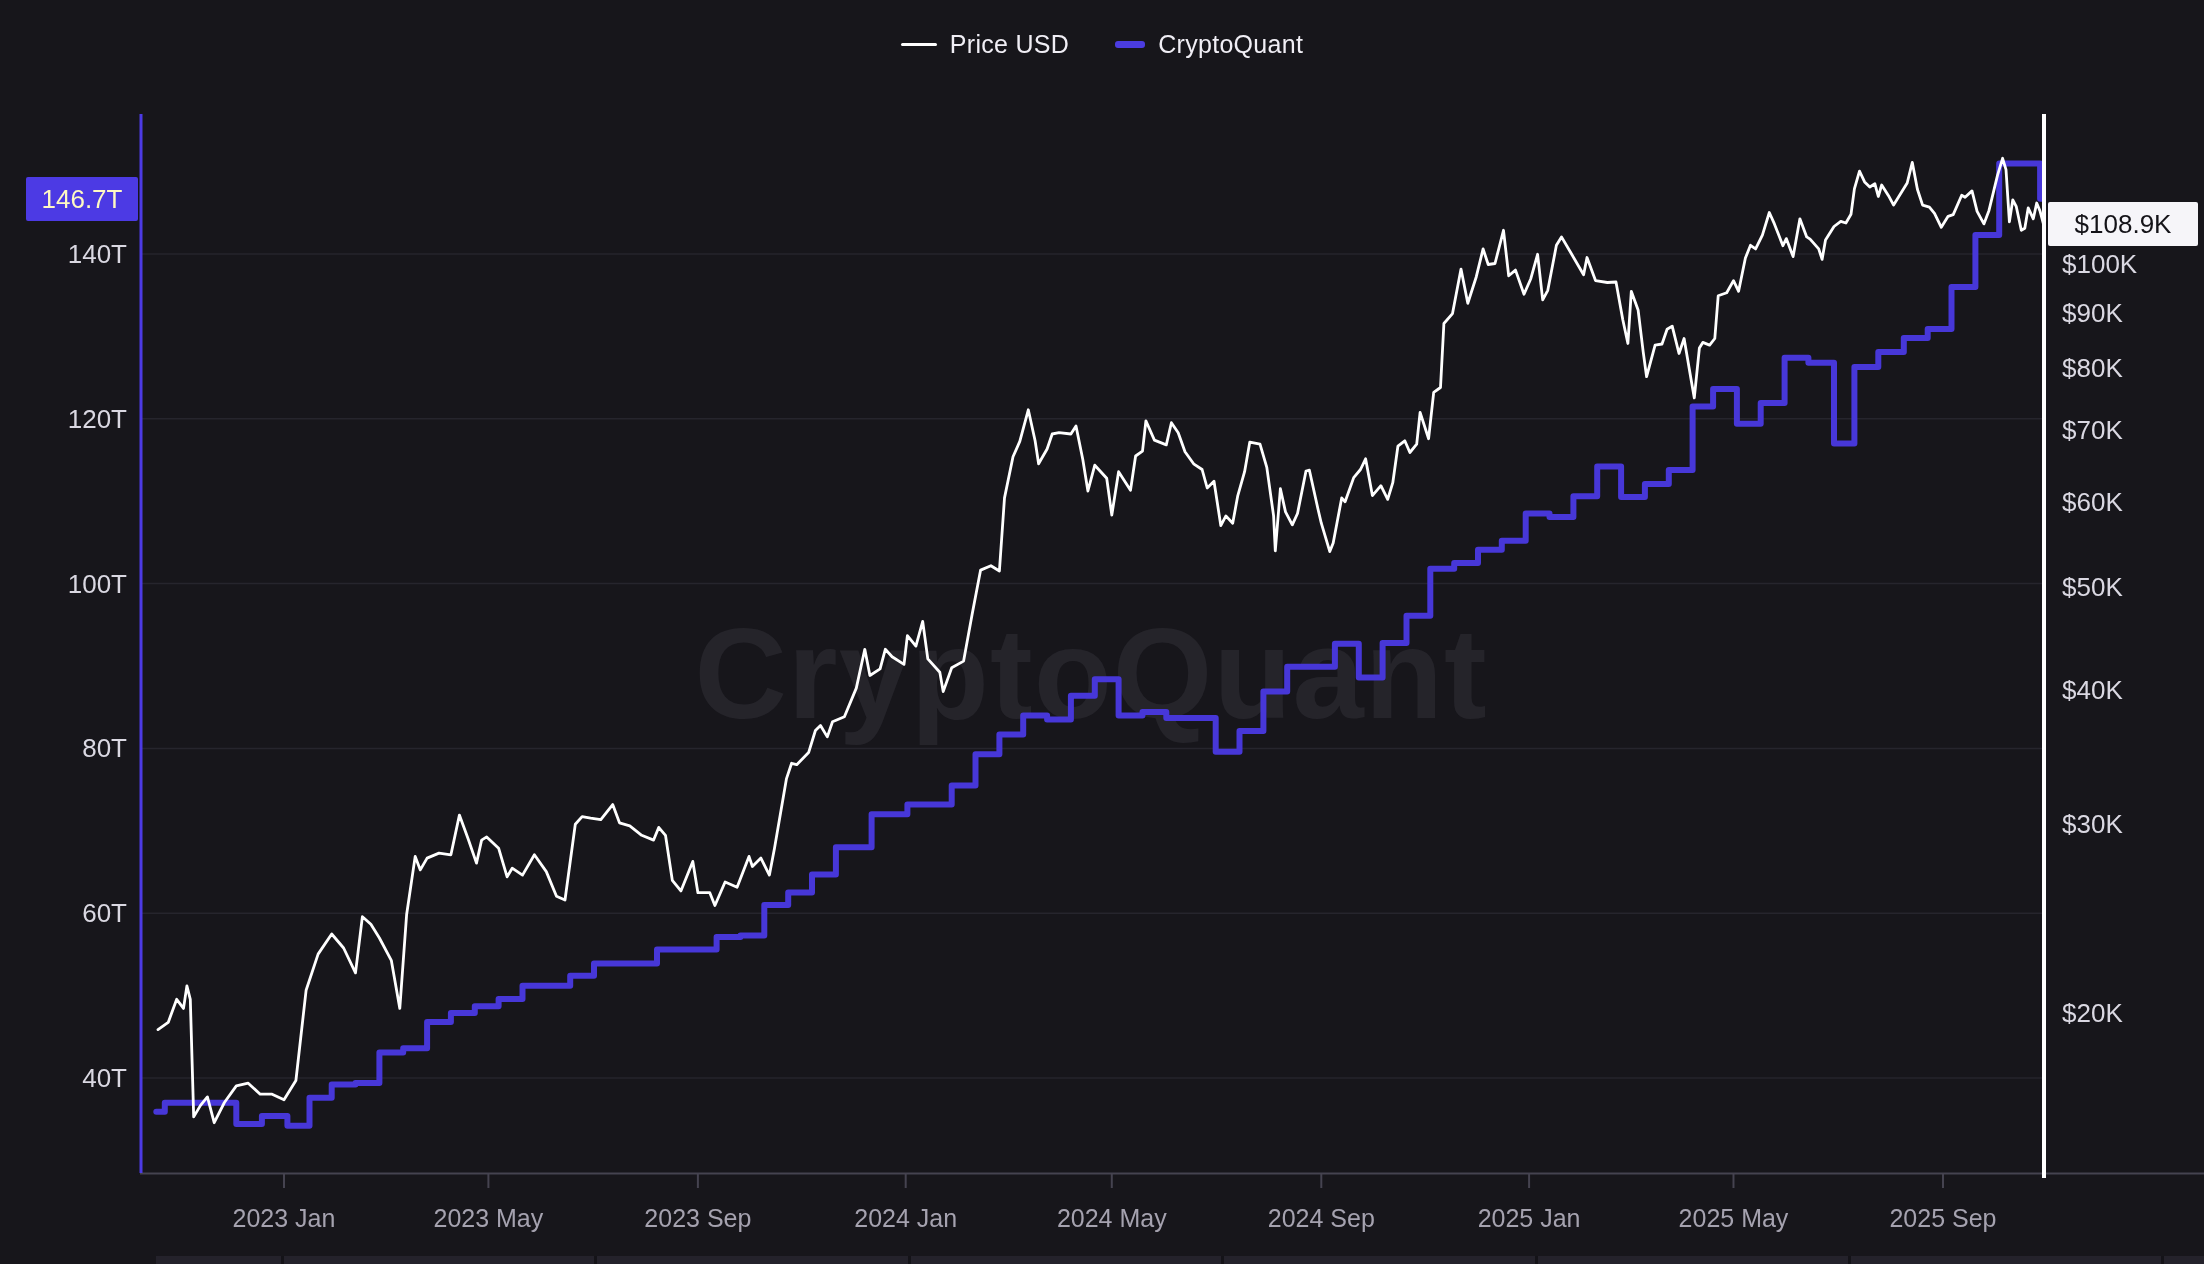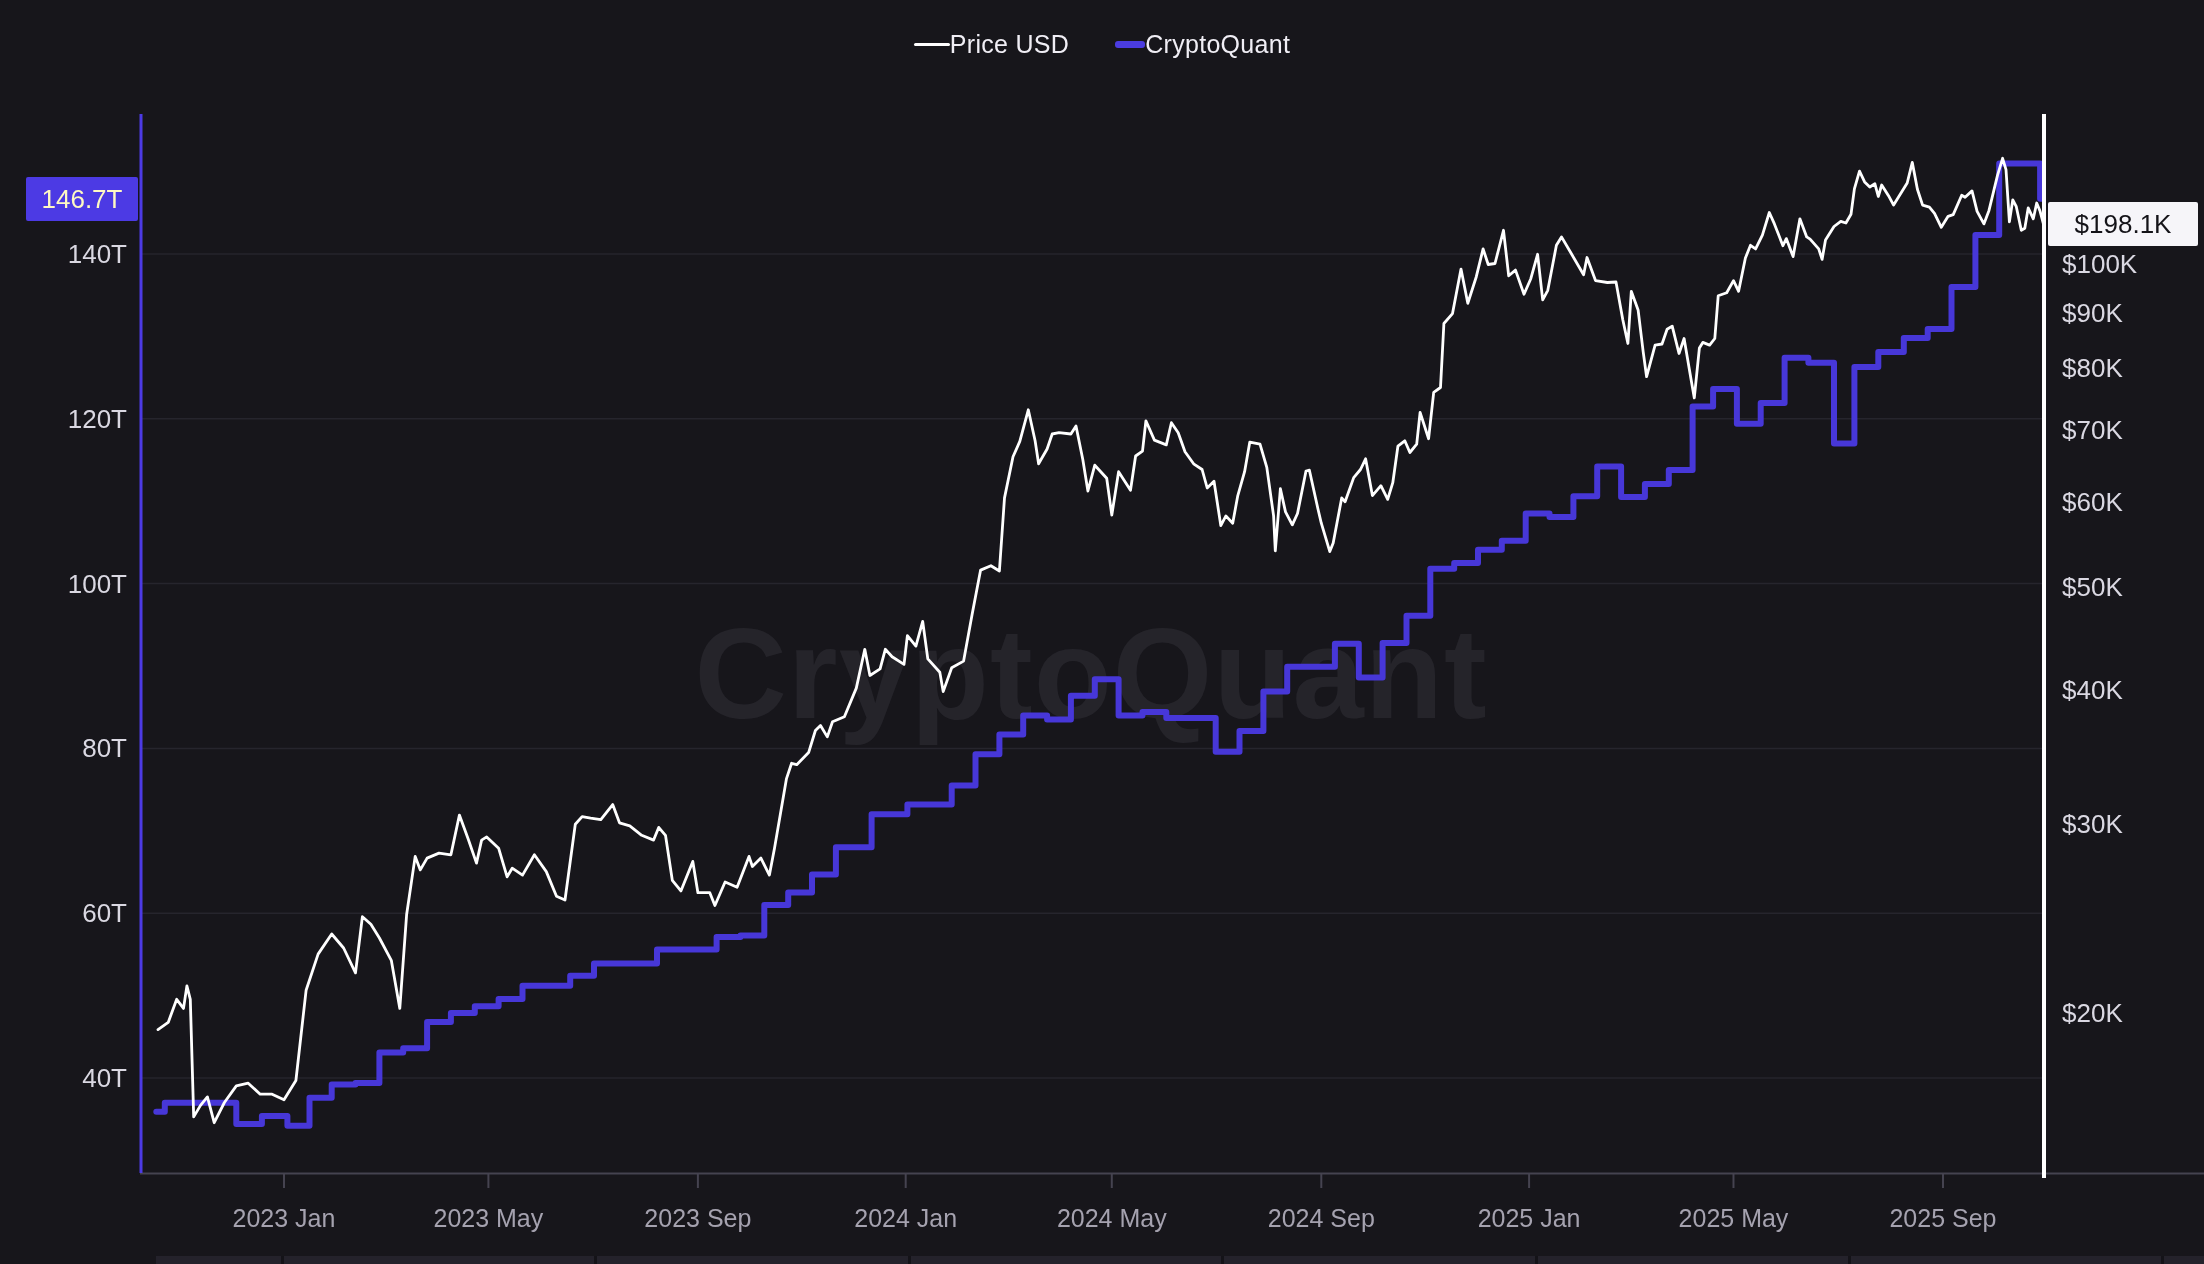--- a/index.html
+++ b/index.html
@@ -1,20 +1,20 @@
 <!DOCTYPE html>
 <html><head>
 <meta charset="utf-8">
 <style>
   html,body{margin:0;padding:0;background:#17161b;}
   #stage{position:relative;width:2204px;height:1264px;background:#17161b;overflow:hidden;
          font-family:"Liberation Sans", sans-serif;}
   #legend{position:absolute;left:0;top:30px;width:100%;display:flex;justify-content:center;
           align-items:center;gap:46px;}
-  .legend-item{display:flex;align-items:center;}
+  .legend-item{display:flex;align-items:center;gap:13px;}
   .legend-dash{display:inline-block;border-radius:3px;}
   .legend-dash.price{width:36px;height:3px;}
   .legend-dash.difficulty{width:30px;height:7px;}
   .legend-label{font-size:25px;color:#f0eef5;letter-spacing:0.3px;}
   #watermark{position:absolute;left:140px;top:600px;width:1902px;text-align:center;
              font-size:128px;font-weight:600;letter-spacing:1px;
              color:rgba(190,187,208,0.085);user-select:none;pointer-events:none;}
   #chart{position:absolute;left:0;top:0;}
   svg text{font-family:"Liberation Sans", sans-serif;}
   .badge{position:absolute;height:44px;line-height:44px;border-radius:2px;
@@ -88,21 +88,21 @@
       <text x="2062" y="699.4325132929553" text-anchor="start" fill="#dad8e2" font-size="26">$40K</text>
       <text x="2062" y="833.3168634424098" text-anchor="start" fill="#dad8e2" font-size="26">$30K</text>
       <text x="2062" y="1022.0162566464776" text-anchor="start" fill="#dad8e2" font-size="26">$20K</text>
       <line x1="141" x2="141" y1="114" y2="1173" stroke="#4c3ae4" stroke-width="3"></line>
       <path d="M156.3 1111.8H164.8V1102.7H236.3V1124.1H261.9V1115.9H287.4V1125.8H309.5V1097.8H331.7V1084.6H355.5V1082.9H379.4V1052.5H403.2V1048.3H427.1V1022.0H450.9V1012.9H474.8V1006.3H498.6V998.9H522.5V985.7H570.2V975.8H594.0V963.5H657.0V949.5H716.6V937.1H740.5V935.4H764.3V905.0H788.2V892.6H812.0V874.5H835.9V847.3H871.6V814.3H907.4V804.4H951.7V785.5H975.5V754.2H999.4V734.4H1023.2V715.4H1047.1V719.6H1070.9V695.7H1094.8V679.2H1118.6V715.4H1142.5V712.1H1166.3V717.9H1215.7V751.7H1239.5V731.1H1263.4V691.5H1287.2V666.8H1334.9V643.8H1358.8V677.5H1382.6V642.9H1406.5V615.7H1430.3V568.8H1454.2V563.0H1478.0V549.8H1501.8V540.8H1525.7V513.6H1549.5V516.9H1573.4V496.3H1597.2V466.6H1621.1V497.1H1644.9V483.9H1668.8V469.9H1692.6V406.4H1713.1V389.1H1736.9V423.7H1760.7V403.1H1784.6V357.8H1808.4V362.8H1834.0V443.5H1854.4V366.9H1878.3V352.1H1903.8V338.0H1927.7V329.0H1951.5V287.0H1975.4V235.0H1999.2V163.4H2040.1V198.8H2042" fill="none" stroke="#4737d8" stroke-width="6" stroke-linejoin="round" stroke-linecap="round" clip-path="url(#plotclip)"></path>
       <path d="M158.0 1029.6L168.2 1022.4L176.7 999.3L183.5 1008.4L186.9 985.9L190.3 999.3L193.7 1116.9L200.5 1105.4L207.4 1096.9L214.2 1122.7L224.4 1102.5L236.3 1085.9L248.2 1083.2L260.2 1094.2L272.1 1094.2L284.0 1099.7L295.9 1080.5L306.1 990.3L318.1 954.1L331.7 934.0L343.6 948.0L355.5 972.9L362.4 916.7L370.9 924.3L379.4 938.0L391.3 960.3L399.8 1008.4L406.6 914.8L415.2 856.4L420.3 869.9L427.1 858.1L439.0 853.1L450.9 854.8L459.4 815.1L468.0 838.5L476.5 863.1L481.6 840.1L486.7 836.9L498.6 848.2L507.1 876.8L512.2 868.2L522.5 875.1L534.4 854.8L546.3 871.6L556.5 896.3L565.0 900.0L575.3 824.3L582.1 816.6L590.6 818.2L600.8 819.7L612.7 804.6L619.5 822.8L629.8 825.9L641.7 835.3L653.6 840.1L658.7 827.4L665.5 835.3L672.3 880.3L680.9 890.9L692.8 861.4L697.9 892.7L709.8 892.7L714.9 905.5L725.1 882.0L737.1 887.3L749.0 856.4L752.4 866.5L760.9 858.1L769.4 875.1L774.5 848.2L786.5 778.6L791.6 763.3L796.7 764.7L808.6 752.6L815.4 730.5L820.5 725.5L827.3 736.9L832.5 721.7L844.4 716.8L856.3 688.1L864.8 649.3L869.9 675.5L880.1 668.8L885.3 649.3L892.1 656.8L904.0 664.4L907.4 635.6L915.9 646.1L922.7 621.4L927.8 658.9L939.8 672.2L943.2 691.6L951.7 667.7L963.6 661.1L972.1 614.4L980.6 570.1L990.9 565.7L999.4 571.0L1004.5 497.9L1013.0 456.7L1019.8 441.4L1028.3 409.8L1035.1 440.8L1038.6 463.8L1047.1 449.0L1052.2 434.0L1059.0 432.7L1070.9 434.0L1076.0 426.0L1082.8 459.5L1087.9 491.0L1094.8 465.2L1106.7 478.3L1111.8 515.1L1118.6 471.7L1130.5 490.2L1135.6 456.0L1142.5 451.1L1145.9 420.8L1154.4 440.1L1166.3 444.9L1171.4 422.7L1178.2 432.7L1185.0 451.8L1193.6 463.8L1202.1 469.5L1207.2 488.0L1214.0 481.2L1220.8 525.6L1225.9 515.9L1232.7 523.2L1237.8 495.6L1244.6 471.7L1249.8 442.1L1260.0 444.2L1266.8 467.4L1273.6 515.9L1275.3 550.8L1280.4 488.7L1285.5 511.9L1292.3 524.8L1297.5 513.5L1306.0 471.0L1309.4 470.2L1317.9 508.8L1321.3 523.2L1329.8 551.6L1333.2 543.1L1341.7 497.9L1345.1 501.7L1353.7 477.6L1360.5 469.5L1365.6 458.8L1372.4 495.6L1380.9 485.7L1387.7 499.4L1392.8 482.7L1397.9 446.2L1404.8 440.8L1409.9 452.5L1416.7 444.2L1420.1 412.4L1428.6 438.7L1433.7 392.3L1440.5 387.5L1443.9 323.5L1452.5 313.6L1461.0 269.1L1467.8 303.3L1476.3 276.7L1483.1 248.9L1488.2 264.5L1495.0 263.5L1503.5 230.3L1508.7 275.8L1515.5 270.1L1524.0 294.3L1530.8 278.7L1537.6 254.3L1542.7 299.8L1547.8 290.3L1556.4 245.3L1561.5 236.9L1571.7 254.3L1583.6 274.8L1587.0 257.5L1595.5 280.6L1607.4 282.5L1616.0 282.0L1622.8 319.8L1627.9 343.5L1631.3 291.3L1638.1 309.9L1643.2 351.8L1646.6 376.7L1655.1 345.1L1662.0 344.0L1667.1 329.3L1672.2 326.1L1679.0 353.5L1684.1 338.5L1690.9 378.4L1694.3 397.9L1699.4 347.9L1702.8 342.4L1709.6 345.1L1714.8 338.5L1718.2 295.8L1726.7 292.8L1733.5 280.6L1738.6 291.3L1745.4 258.0L1750.5 245.3L1755.6 248.9L1762.4 235.1L1769.3 212.5L1774.4 223.9L1782.9 245.7L1786.3 238.6L1793.1 256.6L1799.9 218.8L1806.7 236.9L1810.1 239.1L1818.7 248.9L1822.1 259.4L1825.5 240.0L1834.0 226.5L1840.8 221.3L1845.9 223.0L1851.0 214.2L1854.4 188.9L1859.5 171.1L1864.6 181.9L1869.8 187.0L1874.9 183.8L1878.3 196.5L1881.7 185.0L1888.5 195.7L1893.6 205.1L1902.1 191.3L1907.2 183.0L1912.3 162.4L1917.4 189.3L1922.6 205.1L1929.4 207.1L1934.5 213.3L1941.3 227.3L1948.1 216.3L1953.2 214.6L1961.7 195.3L1965.1 197.3L1972.0 190.9L1977.1 211.3L1983.9 223.9L1989.0 210.4L1994.1 189.3L1997.5 175.3L2002.6 158.3L2006.0 169.6L2009.4 221.8L2012.8 199.8L2016.2 206.3L2021.3 230.3L2024.8 228.2L2028.2 207.9L2033.3 218.8L2036.7 203.0L2040.1 211.3L2043.5 224.3" fill="none" stroke="#ffffff" stroke-width="2.8" stroke-linejoin="round" stroke-linecap="round" clip-path="url(#plotclip)"></path>
       <line x1="2044" x2="2044" y1="114" y2="1178" stroke="#ffffff" stroke-width="4"></line>
     </svg>
 
   <div id="badge-difficulty" class="badge" style="top: 176.792px;">146.7T</div>
-  <div id="badge-price" class="badge" style="top: 202.321px;">$198.1K</div>
+  <div id="badge-price" class="badge" style="top: 202.321px;">$108.9K</div>
 
   <div id="timeline-bar">
       <div class="timeline-divider" style="left: 125px;"></div>
       <div class="timeline-divider" style="left: 438px;"></div>
       <div class="timeline-divider" style="left: 752px;"></div>
       <div class="timeline-divider" style="left: 1065px;"></div>
       <div class="timeline-divider" style="left: 1379px;"></div>
       <div class="timeline-divider" style="left: 1692px;"></div>
       <div class="timeline-divider" style="left: 2005px;"></div>
     </div>

